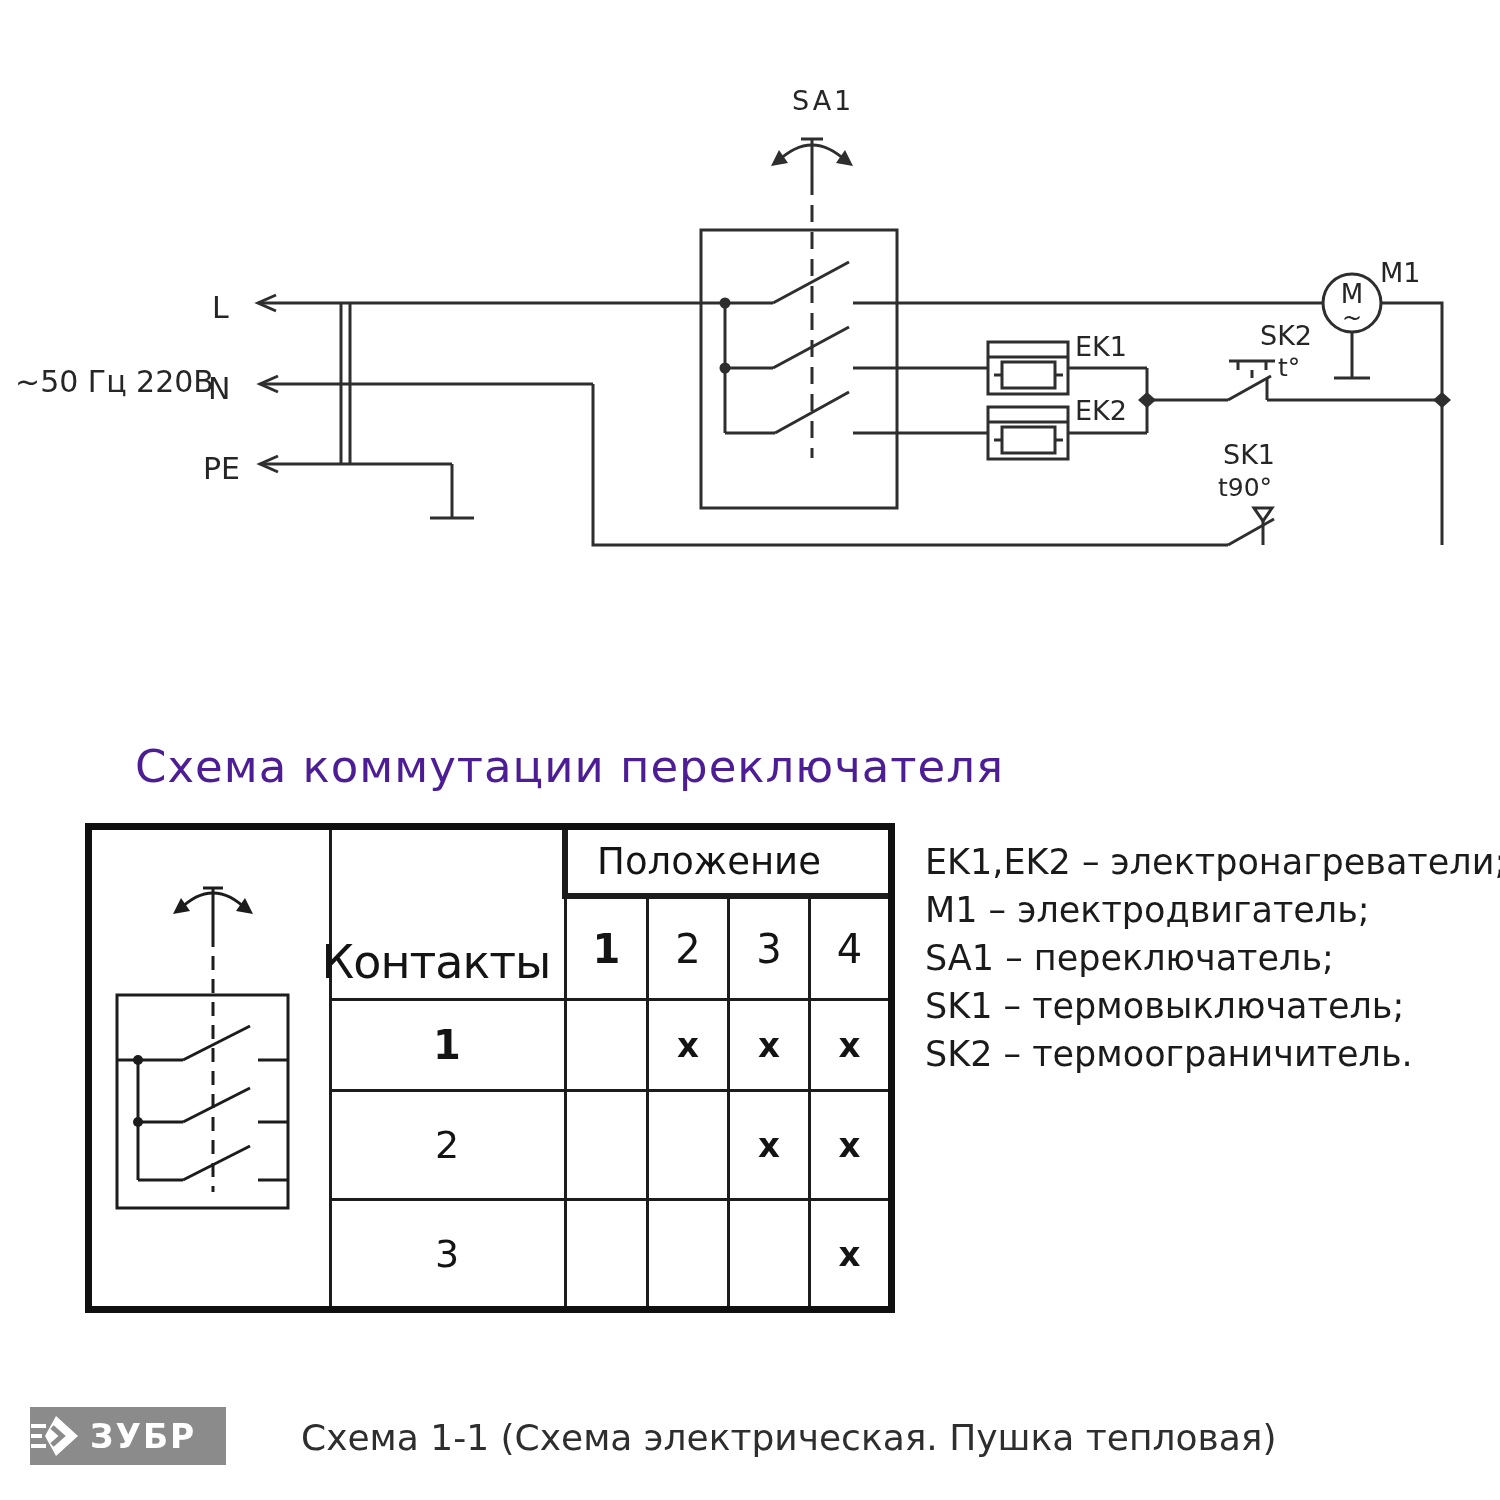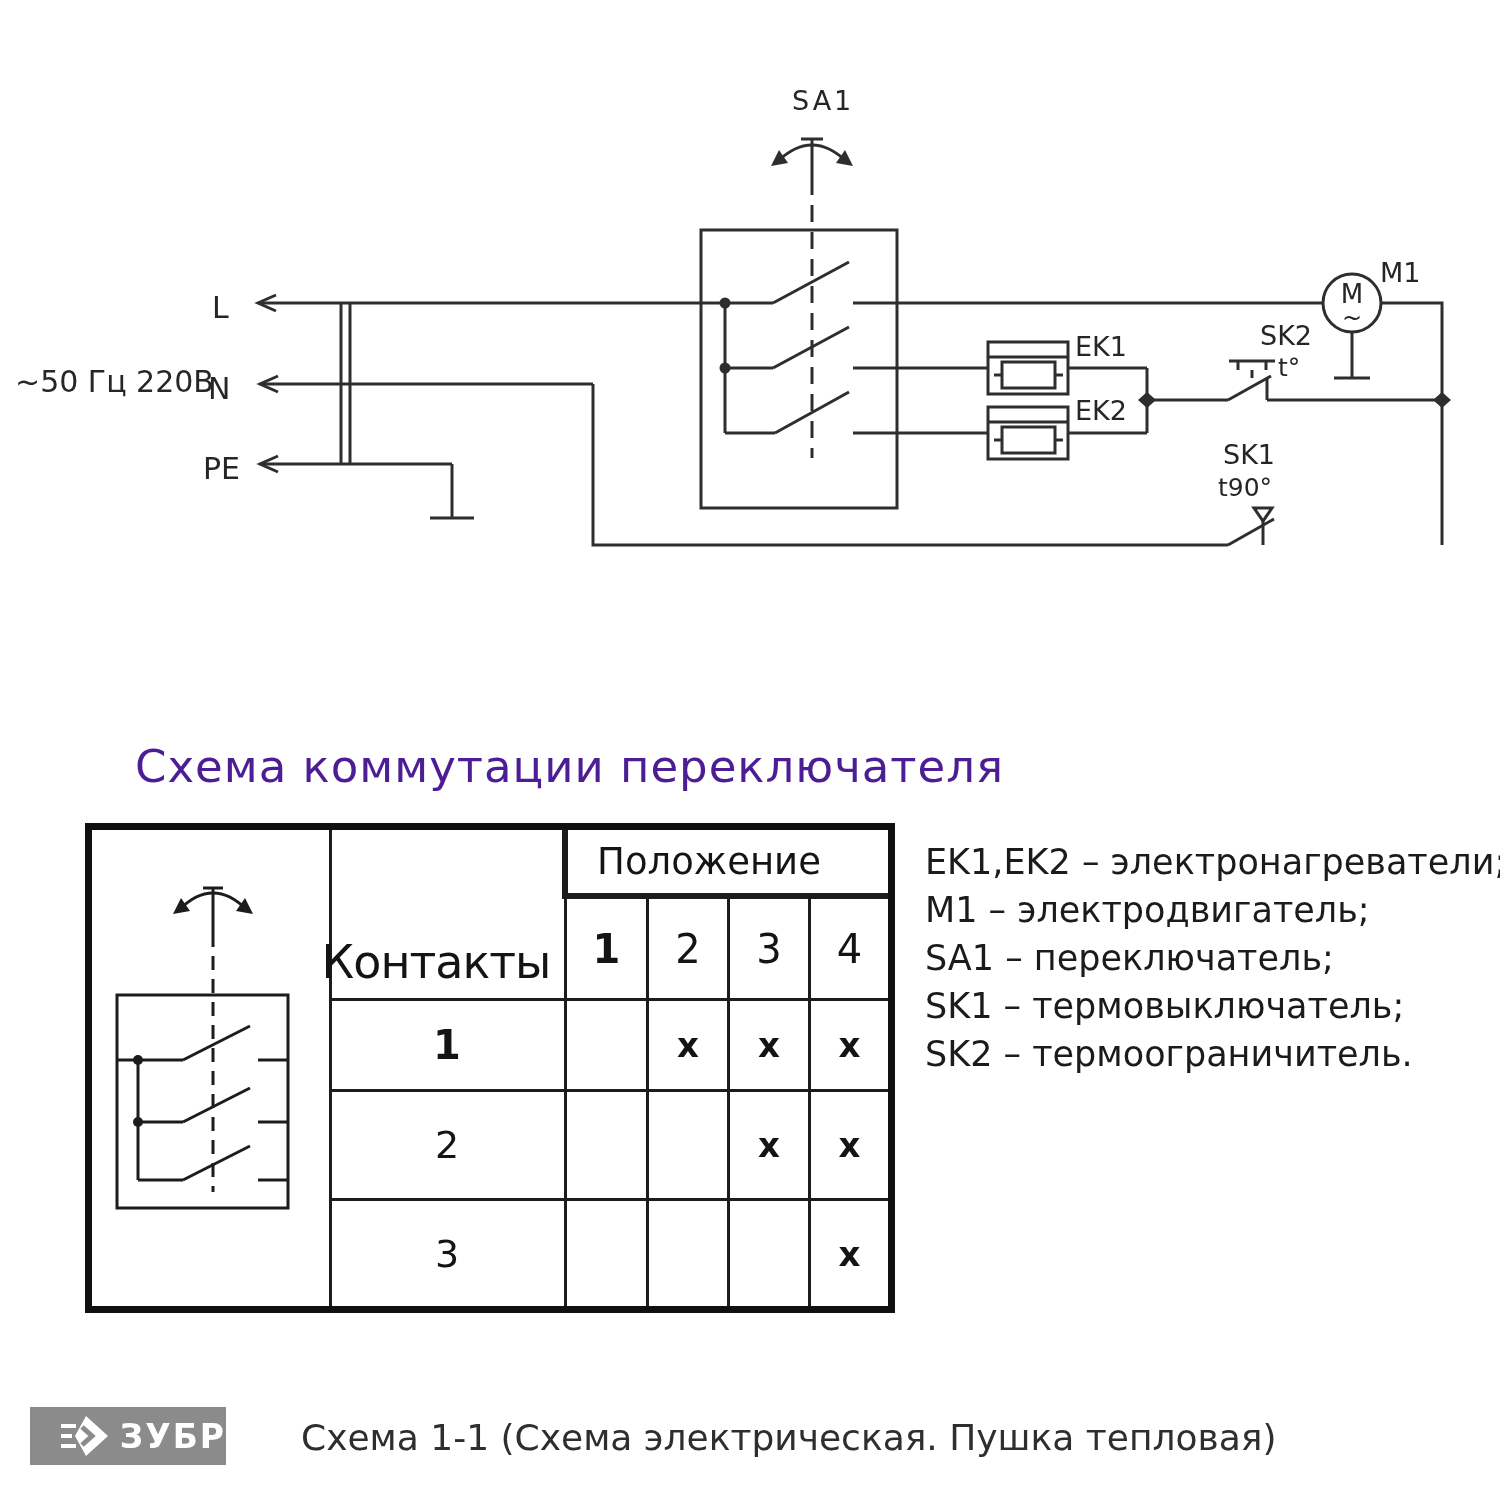--- a/index.html
+++ b/index.html
@@ -21,21 +21,21 @@
   .pos-num.b{font-weight:bold;}
   .row-lab{font-size:38px;}
   .row-lab.b{font-weight:bold;font-size:40px;}
   .xmark{font-size:34px;font-weight:bold;}
   
   #legend{position:absolute;left:925px;top:838px;font-size:35px;line-height:48px;
           color:#1b1b1b;white-space:nowrap;}
   
   #footer{position:absolute;left:0;top:1395px;width:1500px;height:85px;}
   #logo{position:absolute;left:30px;top:12px;width:196px;height:58px;background:#8b8b8b;
-        display:flex;align-items:center;justify-content:flex-end;gap:8px;}
+        display:flex;align-items:center;justify-content:flex-start;gap:8px;}
   #logo .brand{color:#fff;font-weight:bold;font-size:33px;letter-spacing:2px;}
   #ftext{position:absolute;left:288px;top:0;height:85px;display:flex;align-items:center;
          white-space:nowrap;}
   #ftext .model{font-weight:bold;font-size:38px;color:#111;}
   #ftext .descr{font-size:36px;color:#2e2e2e;margin-left:13px;}
 </style>
 </head>
 <body>
 
 <div id="page">

